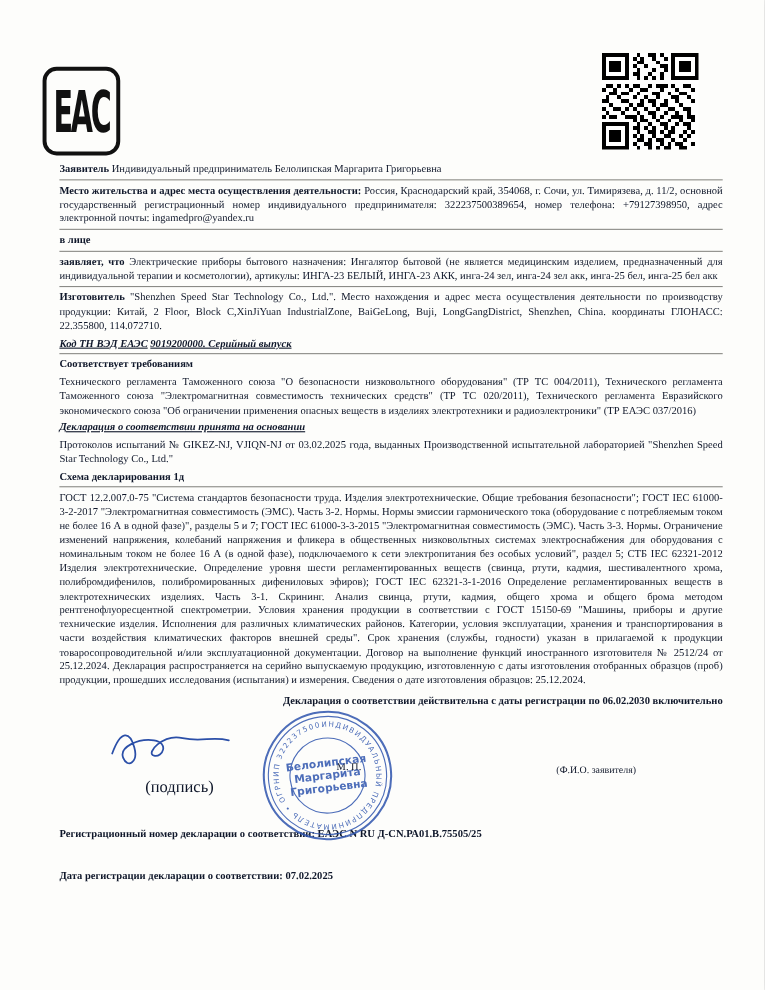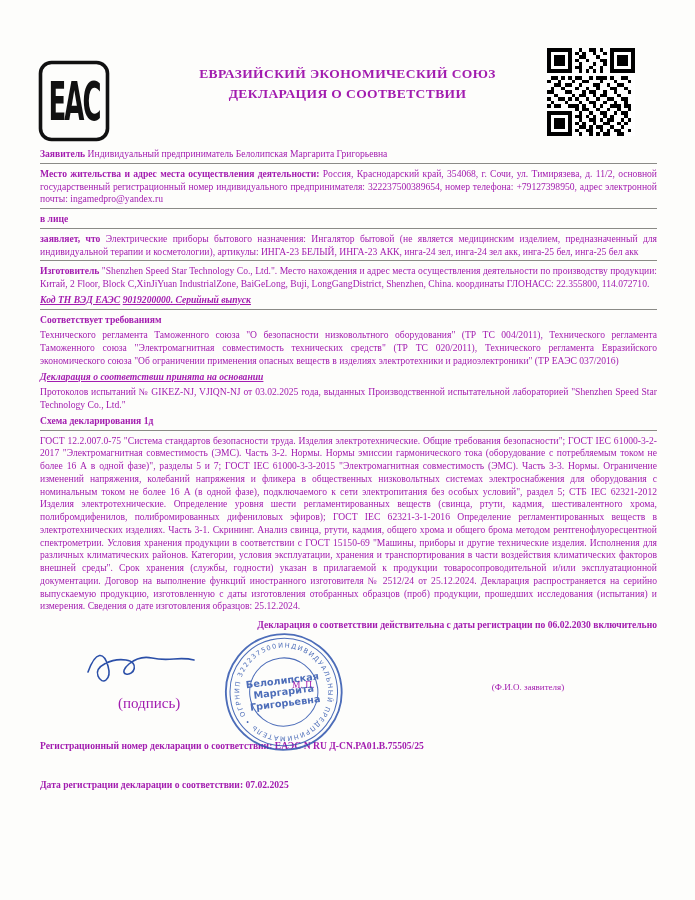--- a/index.html
+++ b/index.html
@@ -1,28 +1,28 @@
 <!DOCTYPE html>
 <html><head>
 <meta charset="utf-8">
 <style>
   * { margin:0; padding:0; box-sizing:border-box; }
   html,body { background:#e9e9e9; }
   body { font-family:"Liberation Serif", serif; }
   .page {
     width:695px; height:900px; margin:0 auto; position:relative;
-    background:#fdfdfb; color:#a21caf; overflow:hidden;
+    background:#fdfdfb; color:#0f172a; overflow:hidden;
     box-shadow:0 0 6px rgba(0,0,0,.25);
   }
   .header { position:relative; height:148px; }
   .eac-logo { position:absolute; left:38px; top:60px; }
   .qr { position:absolute; right:60px; top:48px; }
   .titles { position:absolute; left:120px; right:120px; top:64px; text-align:center; }
   .titles .t1, .titles .t2 { font-weight:bold; font-size:13.5px; letter-spacing:.4px; line-height:1.45; }
-  .content { padding:0 38px 0 40px; font-size:9.6px; line-height:1.33; text-align:justify; }
+  .content { padding:0 38px 0 54px; font-size:9.6px; line-height:1.33; text-align:justify; }
   .sec { margin-bottom:3px; }
   .rule { border-bottom:1px solid #8a8a86; padding-bottom:2px; margin-bottom:4px; }
   .lbl { font-weight:bold; }
   .u { text-decoration:underline;font-style:italic; }
   .hdr { font-weight:bold; text-align:left; }
   .bold-line { font-weight:bold; margin-top:6px; margin-bottom:0; text-align:right; }
   .sig-row { position:relative; height:96px; margin-top:10px; text-align:left; }
   .sig-scribble { position:absolute; left:42px; top:0; }
   .sig-caption { position:absolute; left:78px; top:52px; font-size:15px; }
   .mp { position:absolute; left:252px; top:16px; font-size:9.5px;margin-top:21px; }
@@ -40,24 +40,20 @@
   <div class="header">
     <div class="eac-logo">
       <svg width="72" height="82" viewBox="0 0 72 82" aria-hidden="true">
         <rect x="2.5" y="2.5" width="67" height="77" rx="11" fill="none" stroke="#111" stroke-width="3.6"></rect>
         <g transform="translate(36,41) scale(1,2.02)">
           <text x="0" y="9.5" text-anchor="middle" font-family="'DejaVu Sans',sans-serif" font-weight="bold" font-size="26" letter-spacing="-2" fill="#111">ЕАС</text>
         </g>
       </svg>
     </div>
 
-    <div class="titles">
-      <div class="t1">ЕВРАЗИЙСКИЙ ЭКОНОМИЧЕСКИЙ СОЮЗ</div>
-      <div class="t2">ДЕКЛАРАЦИЯ О СООТВЕТСТВИИ</div>
-    </div>
 
     <div class="qr">
       <svg width="88" height="88" viewBox="0 0 25 25" shape-rendering="crispEdges" aria-hidden="true">
         <rect width="25" height="25" fill="#fff"></rect>
         <g fill="#000">
           <rect x="0" y="0" width="7" height="7"></rect>
             <rect x="1" y="1" width="5" height="5" fill="#fff"></rect>
             <rect x="2" y="2" width="3" height="3"></rect>
           <rect x="18" y="0" width="7" height="7"></rect>
             <rect x="19" y="1" width="5" height="5" fill="#fff"></rect>

